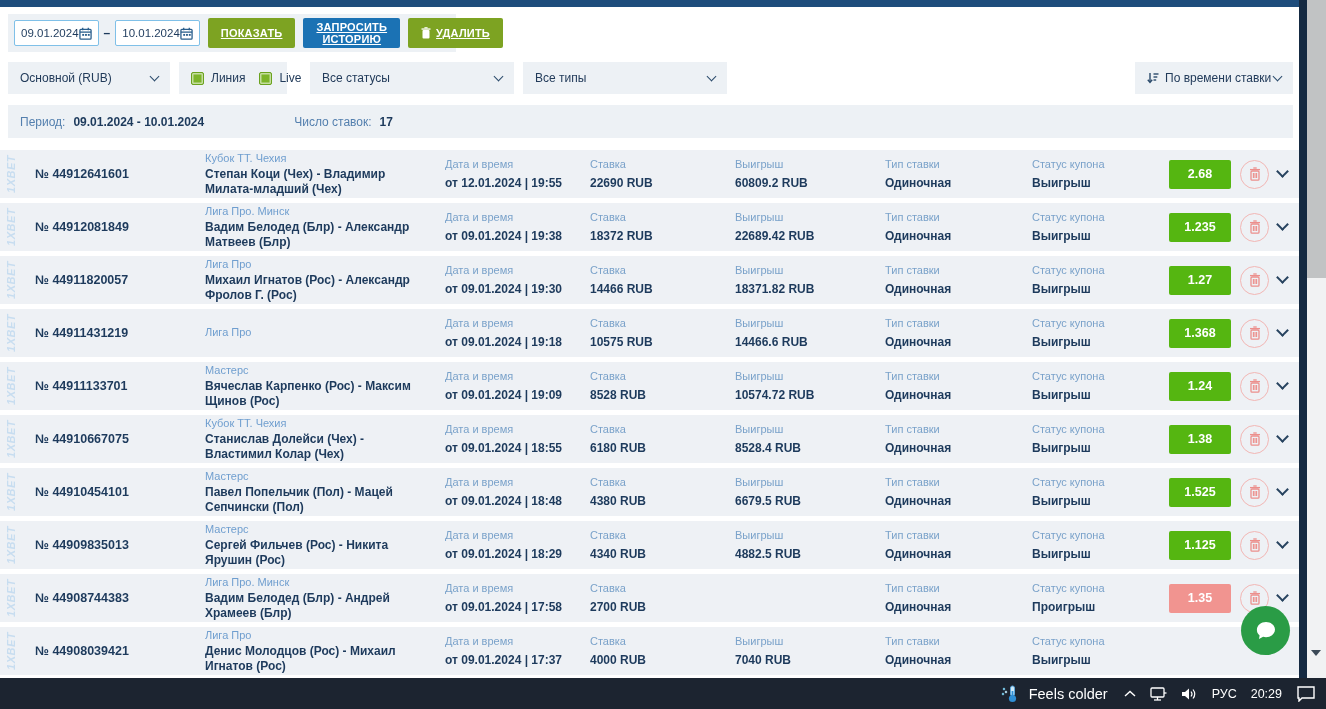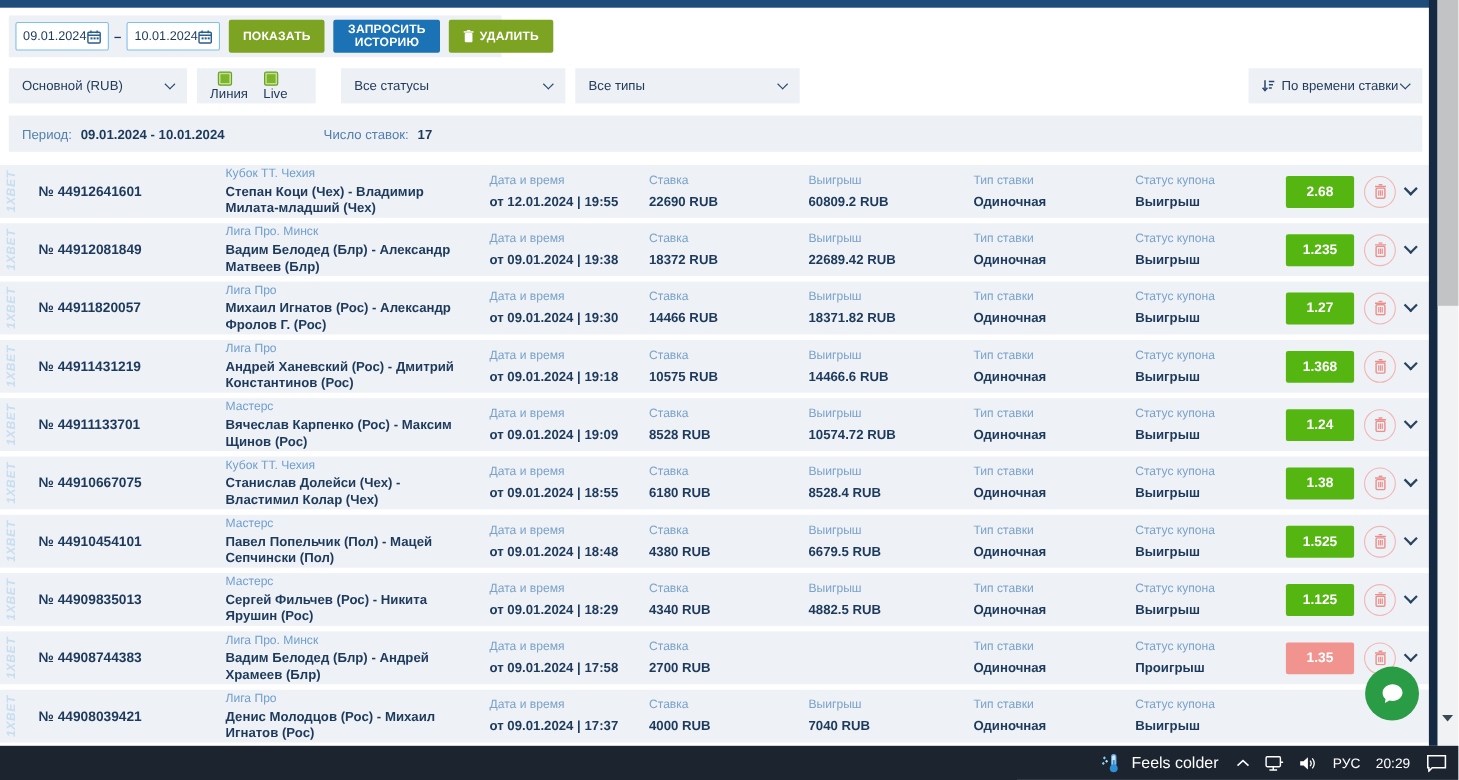--- a/index.html
+++ b/index.html
@@ -10,33 +10,33 @@
 
   
   .toolbar { position:absolute; top:14px; left:8px; width:448px; height:38px; background:#edf1f5;
              display:flex; align-items:center; padding:0 6px; }
   .date-input { width:88px; height:26px; background:#fff; border:1px solid #7fc0e8; border-radius:2px;
                 display:flex; align-items:center; justify-content:space-between; padding:0 6px;
                 font-size:11.5px; color:#1d3a5c; }
   .date-sep { color:#1d3a5c; margin:0 5px; font-weight:bold; font-size:12px; }
   .btn { height:30px; border:none; border-radius:2px; color:#fff; font-weight:bold; font-size:11px;
          font-family:"Liberation Sans",sans-serif; letter-spacing:.2px; padding:0 13px; margin-left:8px;
-         display:flex; align-items:center; gap:5px; cursor:pointer; }
+         display:flex; align-items:center; gap:5px; cursor:pointer;text-decoration:underline; }
   .btn-green { background:#7da322; }
   .btn-blue { background:#1b72b4; }
 
   
   .filter-block { position:absolute; top:62px; height:30px; background:#edf1f5; display:flex;
                   align-items:center; font-size:12px; color:#223b5a; padding:16px 12px; }
   .chev { width:7px; height:7px; border-right:1.5px solid #2a4a6b; border-bottom:1.5px solid #2a4a6b;
           transform:rotate(45deg); margin-top:-4px; flex:none; }
   .spread { justify-content:space-between; }
   .checkbox { width:13px; height:13px; background:#7cb42a; border:1px solid #6aa21e; border-radius:2px;
               box-shadow: inset 0 0 0 1.5px rgba(255,255,255,.55); margin-right:7px; flex:none; }
-  .cb-group { display:flex; align-items:center; margin-right:14px;flex-direction:column; }
+  .cb-group { display:flex; align-items:center; margin-right:14px; }
 
   
   .summary { position:absolute; top:105px; left:8px; width:1285px; height:33px; background:#edf1f5;
              display:flex; align-items:center; font-size:12px; }
   .sum-label { color:#537fae; margin-left:12px; }
   .sum-value { color:#1d3a5c; font-weight:bold; margin-left:8px; }
   .sum-gap { width:78px; }
 
   
   .bets { position:absolute; top:150px; left:0; width:1299px; }
@@ -306,21 +306,20 @@
     </div>
   </div>
 
   <div class="bet-row">
     <div class="wm-cell">
         <span class="wm">1XBET</span>
       </div>
     <div class="bet-id">№ 44911431219</div>
     <div class="match-cell">
       <div class="league">Лига Про</div>
-      <div class="match">Андрей Ханевский (Рос) - Дмитрий Константинов (Рос)</div>
     </div>
     <div>
       <div class="kv-label">Дата и время</div>
       <div class="kv-value">от 09.01.2024 | 19:18</div>
     </div>
     <div>
       <div class="kv-label">Ставка</div>
       <div class="kv-value">10575 RUB</div>
     </div>
     <div>

